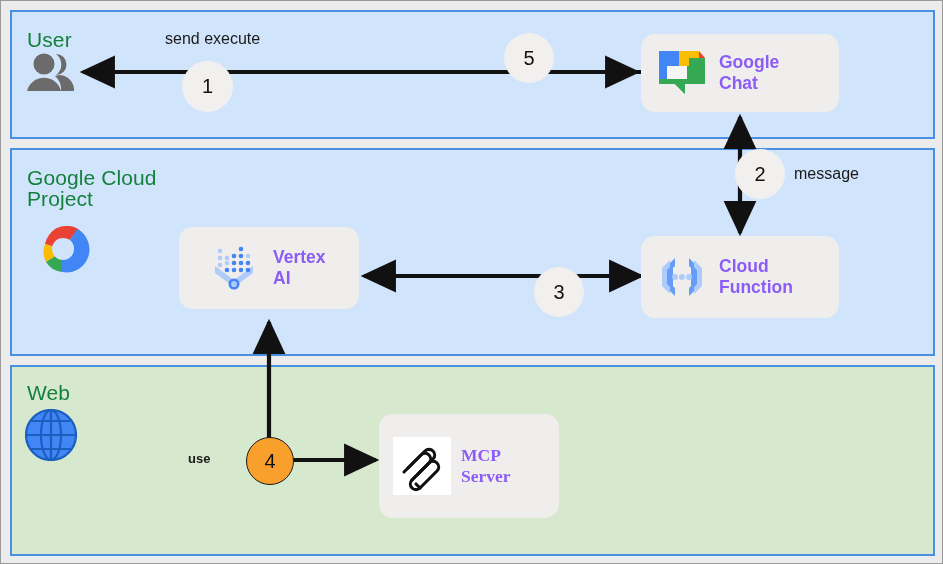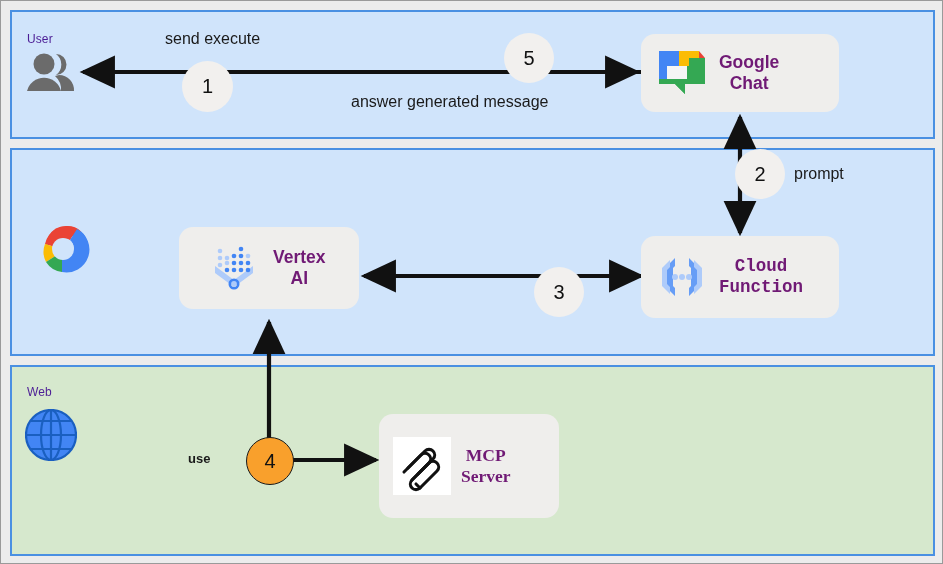--- a/index.html
+++ b/index.html
@@ -20,44 +20,43 @@
   .panel {
     position: absolute;
     box-sizing: border-box;
     border: 2px solid #4a90e2;
   }
   .panel.blue { background: #d0e4fb; }
   .panel.green { background: #d6e8cd; }
 
   .panel-label {
     position: absolute;
-    font-size: 12px;
-    color: #4c1d95;
+    font-size: 21px;
+    color: #15803d;
     line-height: 21px;
     white-space: pre-line;
     letter-spacing: 0.1px;
   }
 
   .node-box {
     position: absolute;
     box-sizing: border-box;
     background: #efeeec;
     border-radius: 14px;
     display: flex;
     align-items: center;
     gap: 10px;
     padding: 0 14px;
   }
   .node-label {
     font-size: 17.5px;
     font-weight: bold;
-    color: #701a75;
+    color: #8b5cf6;
     line-height: 21px;
     white-space: pre-line;
-    text-align: center;
   }
   .node-icon {
     flex: 0 0 auto;
     display: flex;
     align-items: center;
     justify-content: center;
   }
 
   .edge-label {
     position: absolute;
@@ -93,20 +92,22 @@
 <div id="canvas">
 
   <div class="panel blue" style="left:9px; top:9px; width:925px; height:129px;"></div>
 
   <div class="panel blue" style="left:9px; top:147px; width:925px; height:208px;"></div>
 
   <div class="panel green" style="left:9px; top:364px; width:925px; height:191px;"></div>
 
   <div class="panel-label" style="left:26px; top:28px;">User</div>
 
+  <div class="panel-label" style="left:26px; top:166px;">Google Cloud
+Project</div>
 
   <div class="panel-label" style="left:26px; top:381px;">Web</div>
 
   <div style="position:absolute; left:22px; top:52px; width:54px; height:40px;">
     <svg width="54" height="40" viewBox="0 0 54 40">
       <circle cx="21" cy="11" r="10.5" fill="#6b6b6b"></circle>
       <path d="M4 38 a17.5 17.5 0 0 1 34 0 z" fill="#6b6b6b"></path>
       <path d="M33 1 a10.5 10.5 0 0 1 0 21 a13 13 0 0 0 0 -21 z" fill="#6b6b6b"></path>
       <path d="M36 22 a15 15 0 0 1 15 16 l-13 0 a18 18 0 0 0 -6 -15 z" fill="#6b6b6b"></path>
     </svg>
@@ -217,21 +218,21 @@
           <circle cx="20" cy="18" r="2.3"></circle>
             <circle cx="20" cy="23" r="2.3"></circle>
           <circle cx="41" cy="16" r="2.3"></circle>
         </g>
       </svg>
     </span>
     <span class="node-label">Vertex
 AI</span>
   </div>
 
-  <div class="node-box" style="left:640px; top:235px; width:198px; height:82px;font-family:Liberation Mono, monospace;">
+  <div class="node-box" style="left:640px; top:235px; width:198px; height:82px;">
     <span class="node-icon">
       <svg width="54" height="54" viewBox="0 0 54 54">
         <path d="M20 8 L11 17 L11 37 L20 46 L20 38 L18 36 L18 18 L20 16 Z" fill="#669df6"></path>
         <path d="M15 10 L7 18 L7 36 L15 44 L15 37 L12 34 L12 20 L15 17 Z" fill="#aecbfa"></path>
         <path d="M34 8 L43 17 L43 37 L34 46 L34 38 L36 36 L36 18 L34 16 Z" fill="#669df6"></path>
         <path d="M39 10 L47 18 L47 36 L39 44 L39 37 L42 34 L42 20 L39 17 Z" fill="#aecbfa"></path>
         <circle cx="20" cy="27" r="3" fill="#aecbfa"></circle>
         <circle cx="27" cy="27" r="3" fill="#aecbfa"></circle>
         <circle cx="34" cy="27" r="3" fill="#aecbfa"></circle>
       </svg>
@@ -250,23 +251,22 @@
           <path d="M15 31 L32 14 a5.6 5.6 0 0 1 8 8 L25 37"></path>
         </g>
       </svg>
     </span>
     <span class="node-label">MCP
 Server</span>
   </div>
 
   <div class="edge-label" style="left:164px; top:29px;">send execute</div>
 
-  <div class="edge-label" style="left:350px; top:92px;">answer generated message</div>
-
-  <div class="edge-label" style="left:793px; top:164px;">prompt</div>
+
+  <div class="edge-label" style="left:793px; top:164px;">message</div>
 
 
   <div class="edge-label bold" style="left:187px; top:450px;">use</div>
 
   <div class="step gray" style="left:181px; top:60px; width:51px; height:51px;">1</div>
 
   <div class="step gray" style="left:503px; top:32px; width:50px; height:50px;">5</div>
 
   <div class="step gray" style="left:734px; top:148px; width:50px; height:50px;">2</div>
 

